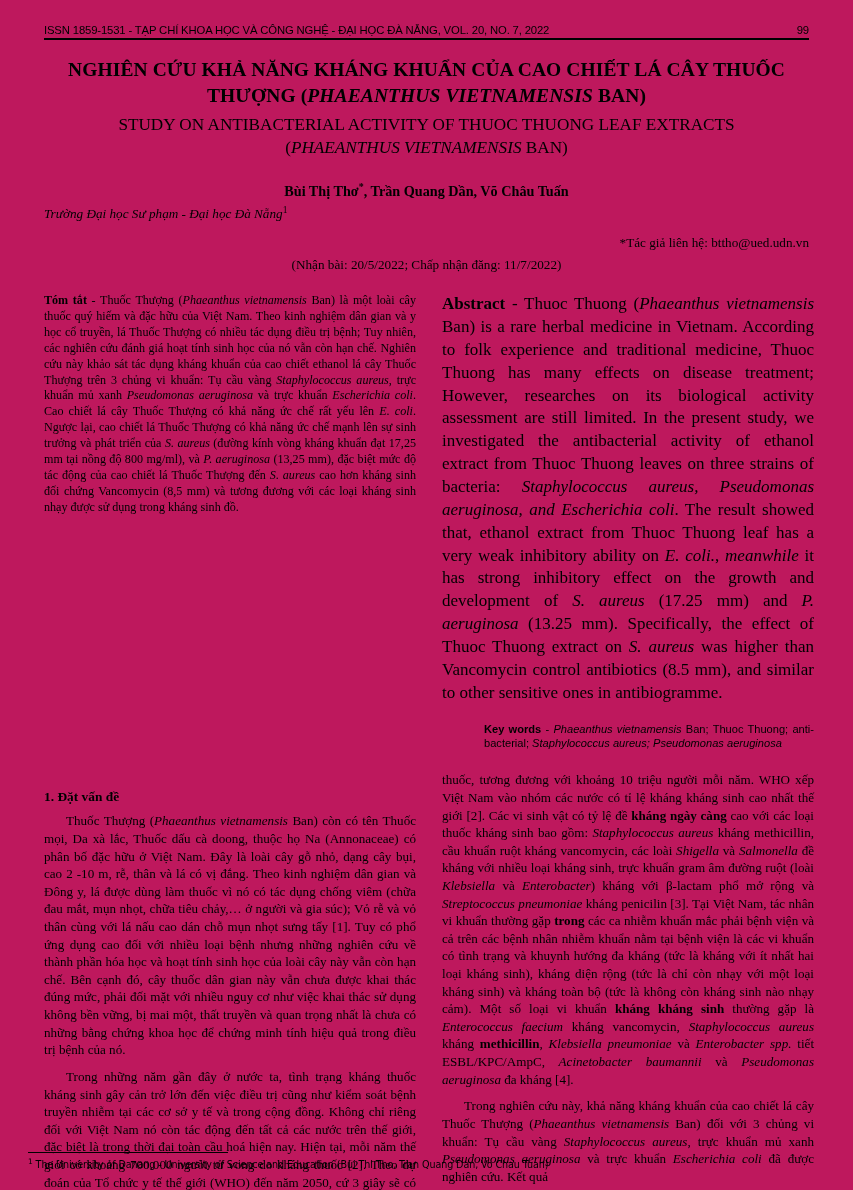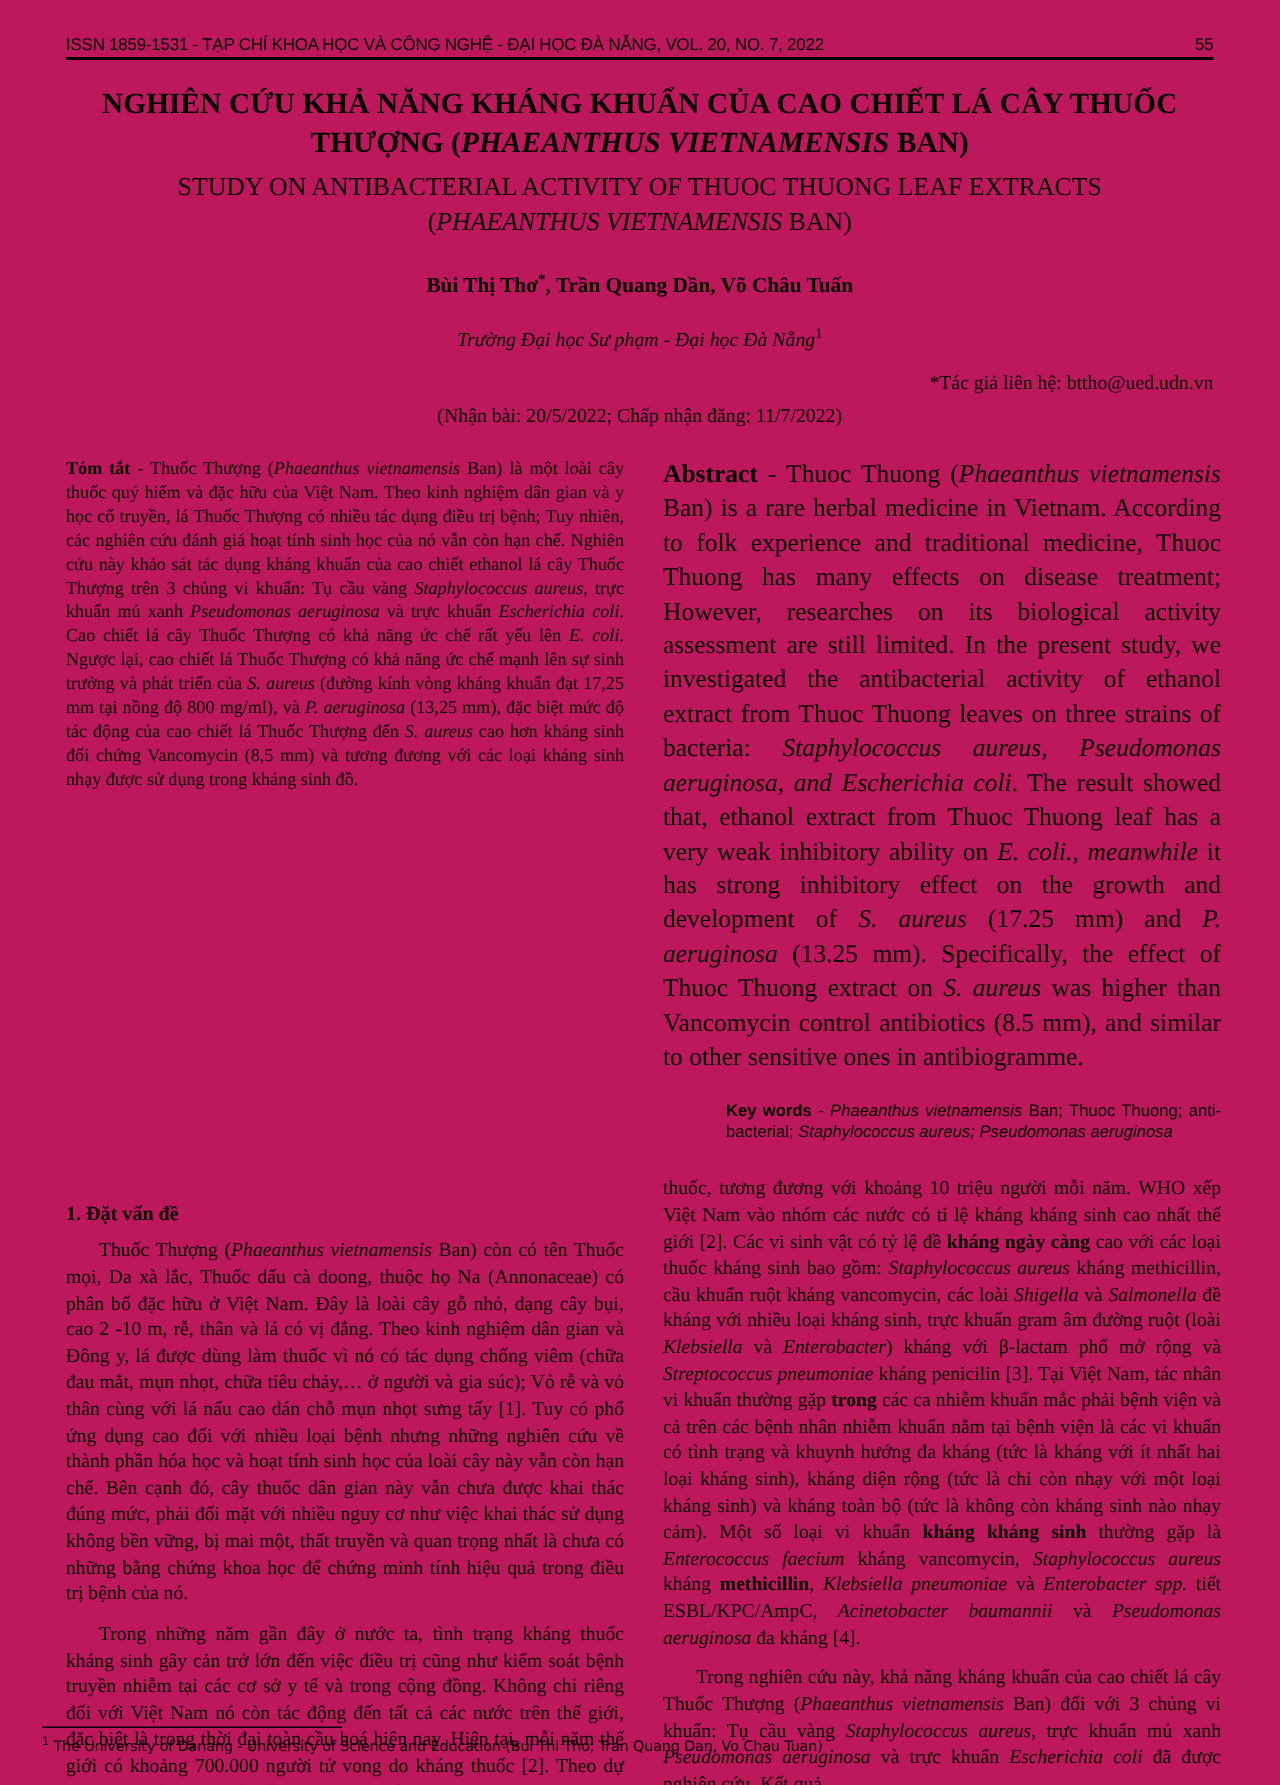--- a/index.html
+++ b/index.html
@@ -56,24 +56,23 @@
   .title-vi .sp { font-style: italic; }
 
   .authors {
     text-align: center;
     font-size: 14.2px;
     font-weight: bold;
     margin-top: 21px;
   }
   .authors sup { font-weight: bold; font-size: 10px; }
   .affil {
-    text-align: center;
     font-size: 13.2px;
     font-style: italic;
-    margin-top: 18px;
+    margin-top: 5px;
   }
   .affil sup { font-style: normal; font-size: 9.5px; }
   .corr {
     text-align: right;
     font-size: 13.2px;
     margin-top: 13px;
   }
   .received {
     text-align: center;
     font-size: 13.2px;
@@ -154,21 +153,21 @@
   }
   .fn-text sup { font-size: 7.5px; }
 </style>
 </head>
 <body>
 
 <div id="page">
 
   <div class="runhead">
     <span>ISSN 1859-1531 - TẠP CHÍ KHOA HỌC VÀ CÔNG NGHỆ - ĐẠI HỌC ĐÀ NẴNG, VOL. 20, NO. 7, 2022</span>
-    <span>55</span>
+    <span>99</span>
   </div>
   <div class="runhead-rule"></div>
 
   <div class="title-vi">
     <span>NGHIÊN CỨU KHẢ NĂNG KHÁNG KHUẨN CỦA CAO CHIẾT LÁ CÂY THUỐC</span><br>
     <span>THƯỢNG (</span><span class="sp">PHAEANTHUS VIETNAMENSIS</span><span> BAN)</span>
   </div>
 
   <div class="title-en">
     <span>STUDY ON ANTIBACTERIAL ACTIVITY OF THUOC THUONG LEAF EXTRACTS</span><br>

